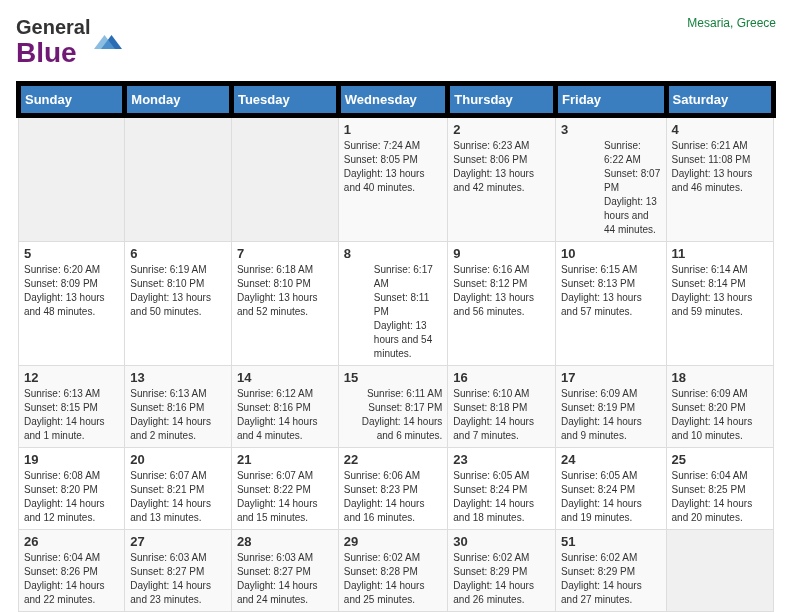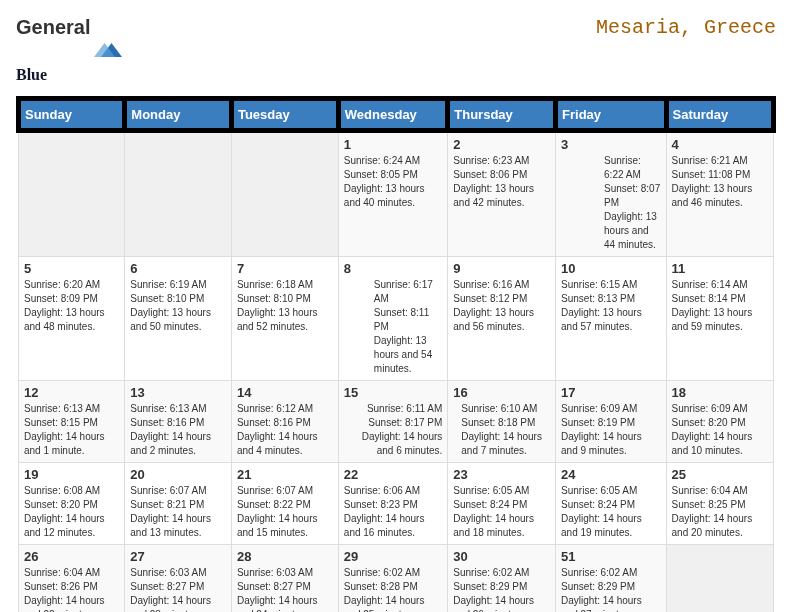--- a/index.html
+++ b/index.html
@@ -17,50 +17,47 @@
       margin-bottom: 12px;
     }
     .logo {
       display: flex;
       align-items: center;
     }
     .logo-text {
       display: flex;
       flex-direction: column;
       line-height: 1.1;
-      gap: 28px;
     }
     .logo-general {
       font-size: 20px;
       font-weight: bold;
       color: #333;
     }
     .logo-blue {
-      font-size: 16px;
-      font-weight: bold;
-      color: #0f172a;
-      font-family: Liberation Serif, serif;
+      font-size: 28px;
+      font-weight: bold;
+      color: #701a75;
     }
     .logo-icon {
       width: 28px;
       height: 28px;
       margin-left: 4px;
     }
     .title-block {
       text-align: right;
     }
     .month-year {
       font-size: 32px;
       font-weight: bold;
       color: #333;
     }
     .location {
-      font-size: 20px;
-      color: #a16207;
-      font-family: Liberation Mono, monospace;
+      font-size: 12px;
+      color: #15803d;
     }
     table {
       width: 100%;
       border-collapse: collapse;
     }
     thead tr th {
       background-color: #3a7ebf;
       color: #fff;
       font-size: 13px;
       font-weight: bold;
@@ -131,21 +128,21 @@
         <th>Saturday</th>
       </tr>
   </thead>
   <tbody id="calendar-body">
   <tr>
         <td class="empty-cell"></td>
         <td class="empty-cell"></td>
         <td class="empty-cell"></td>
         <td>
           <span class="day-number">1</span>
-          <div class="day-info" style="white-space: pre-line;">Sunrise: 6:24 AM
+          <div class="day-info" style="white-space: pre-line;">Sunrise: 7:24 AM
 Sunset: 8:05 PM
 Daylight: 13 hours and 40 minutes.</div>
         </td>
         <td>
           <span class="day-number">2</span>
           <div class="day-info" style="white-space: pre-line;">Sunrise: 6:23 AM
 Sunset: 8:06 PM
 Daylight: 13 hours and 42 minutes.</div>
         </td>
         <td>
@@ -225,21 +222,21 @@
 Daylight: 14 hours and 4 minutes.</div>
         </td>
         <td>
           <span class="day-number">15</span>
           <div class="day-info" style="white-space: pre-line; text-align: right;">Sunrise: 6:11 AM
 Sunset: 8:17 PM
 Daylight: 14 hours and 6 minutes.</div>
         </td>
         <td>
           <span class="day-number">16</span>
-          <div class="day-info" style="white-space: pre-line; margin-left: 8px;">Sunrise: 6:10 AM
+          <div class="day-info" style="white-space: pre-line;">Sunrise: 6:10 AM
 Sunset: 8:18 PM
 Daylight: 14 hours and 7 minutes.</div>
         </td>
         <td>
           <span class="day-number">17</span>
           <div class="day-info" style="white-space: pre-line;">Sunrise: 6:09 AM
 Sunset: 8:19 PM
 Daylight: 14 hours and 9 minutes.</div>
         </td>
         <td>

